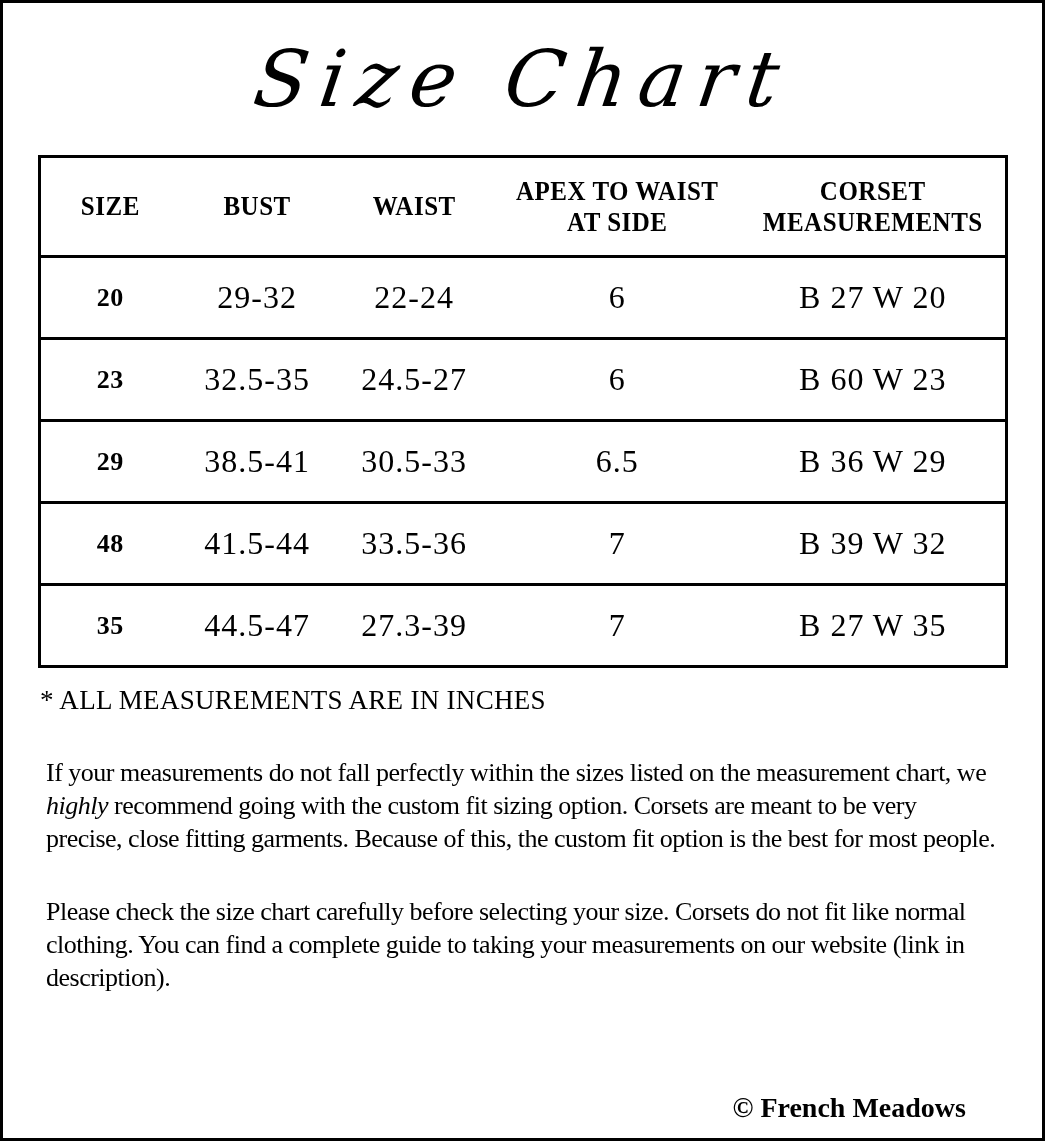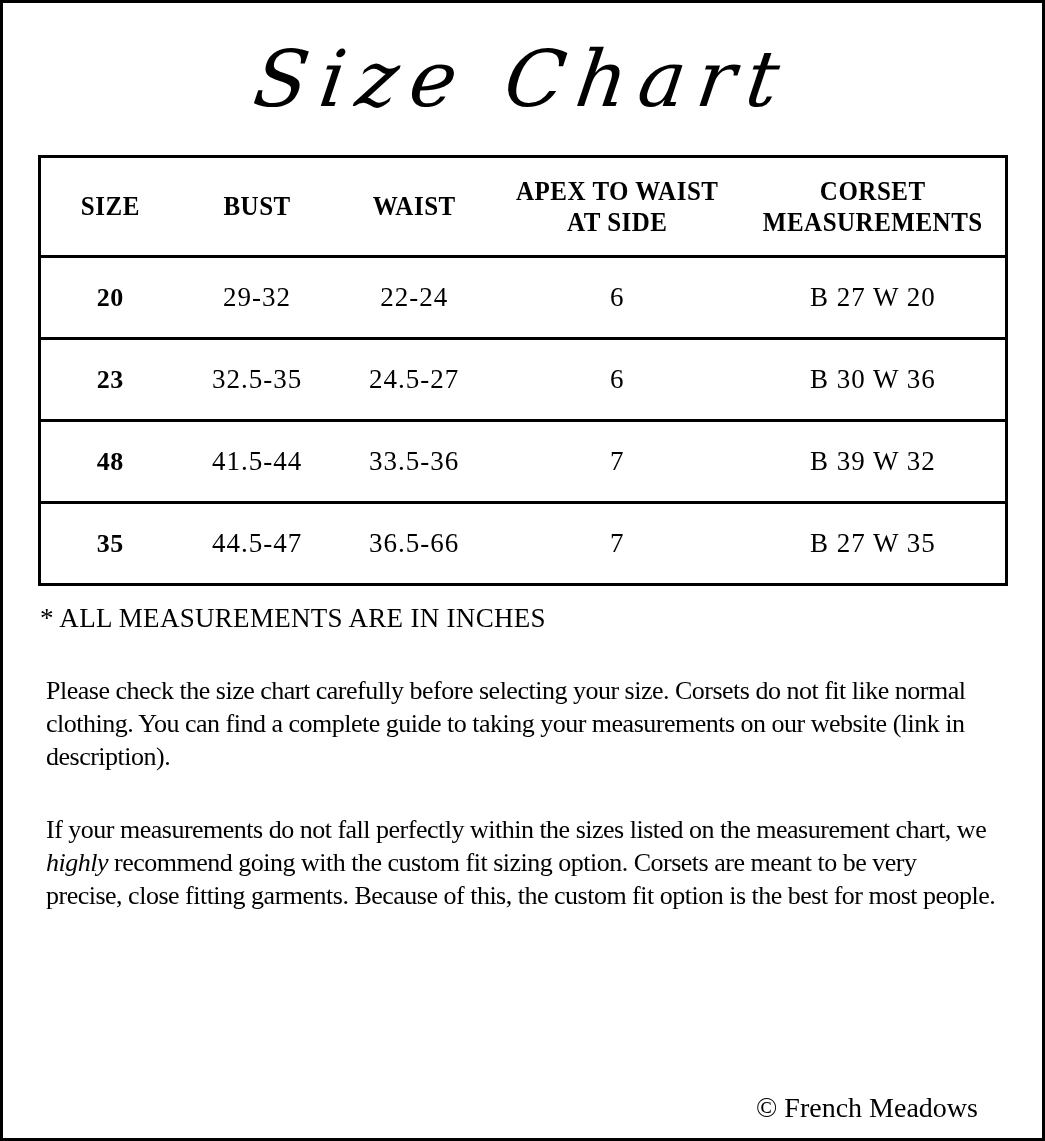--- a/index.html
+++ b/index.html
@@ -61,40 +61,41 @@
     font-size: 25px;
     letter-spacing: 0.5px;
     line-height: 1.22;
   }
   th .hline { display: block; transform: scaleY(1.08); }
   col.c-size   { width: 14.5%; }
   col.c-bust   { width: 16.0%; }
   col.c-waist  { width: 16.5%; }
   col.c-apex   { width: 25.5%; }
   col.c-corset { width: 27.5%; }
-  td { font-size: 27px; letter-spacing: 1px; }
+  td { font-size: 32px; letter-spacing: 1px; }
   td.size-cell { font-weight: bold; font-size: 26px; letter-spacing: 0.5px; }
   .footnote {
     margin: 17px 13px 0 37px;
     font-size: 27px;
     letter-spacing: 0.3px;
   }
   .para {
     margin: 40px 0 0 43px;
     width: 952px;
     font-size: 26px;
     line-height: 33px;
     letter-spacing: -0.5px;
   }
   .para .em { font-style: italic; }
   .copyright {
     position: absolute;
-    right: 64px;
+    right: 76px;
     bottom: 14px;
     font-size: 28px;
+    font-weight: bold;
   }
 </style>
 </head>
 <body>
 
 <div class="page">
 
   <div class="title-wrap">
     <div class="title">Size Chart</div>
   </div>
@@ -134,42 +135,49 @@
         <td>29-32</td>
         <td>22-24</td>
         <td>6</td>
         <td>B 27 W 20</td>
       </tr>
       <tr>
         <td class="size-cell">23</td>
         <td>32.5-35</td>
         <td>24.5-27</td>
         <td>6</td>
-        <td>B 30 W 36</td>
+        <td>B 60 W 23</td>
+      </tr>
+      <tr>
+        <td class="size-cell">29</td>
+        <td>38.5-41</td>
+        <td>30.5-33</td>
+        <td>6.5</td>
+        <td>B 36 W 29</td>
       </tr>
       <tr>
         <td class="size-cell">48</td>
         <td>41.5-44</td>
         <td>33.5-36</td>
         <td>7</td>
         <td>B 39 W 32</td>
       </tr>
       <tr>
         <td class="size-cell">35</td>
         <td>44.5-47</td>
-        <td>36.5-66</td>
+        <td>27.3-39</td>
         <td>7</td>
         <td>B 27 W 35</td>
       </tr>
     </tbody>
   </table>
 
   <div class="footnote">* ALL MEASUREMENTS ARE IN INCHES</div>
 
+  <p class="para"><span>If your measurements do not fall perfectly within the sizes listed on the measurement chart, we </span><span class="em">highly</span><span> recommend going with the custom fit sizing option. Corsets are meant to be very precise, close fitting garments. Because of this, the custom fit option is the best for most people.</span></p>
+
   <p class="para">
     <span>Please check the size chart carefully before selecting your size. Corsets do not fit like normal clothing. You can find a complete guide to taking your measurements on our website (link in description).</span>
   </p>
-
-  <p class="para"><span>If your measurements do not fall perfectly within the sizes listed on the measurement chart, we </span><span class="em">highly</span><span> recommend going with the custom fit sizing option. Corsets are meant to be very precise, close fitting garments. Because of this, the custom fit option is the best for most people.</span></p>
 
   <div class="copyright">© French Meadows</div>
 
 </div>
 
 </body></html>

